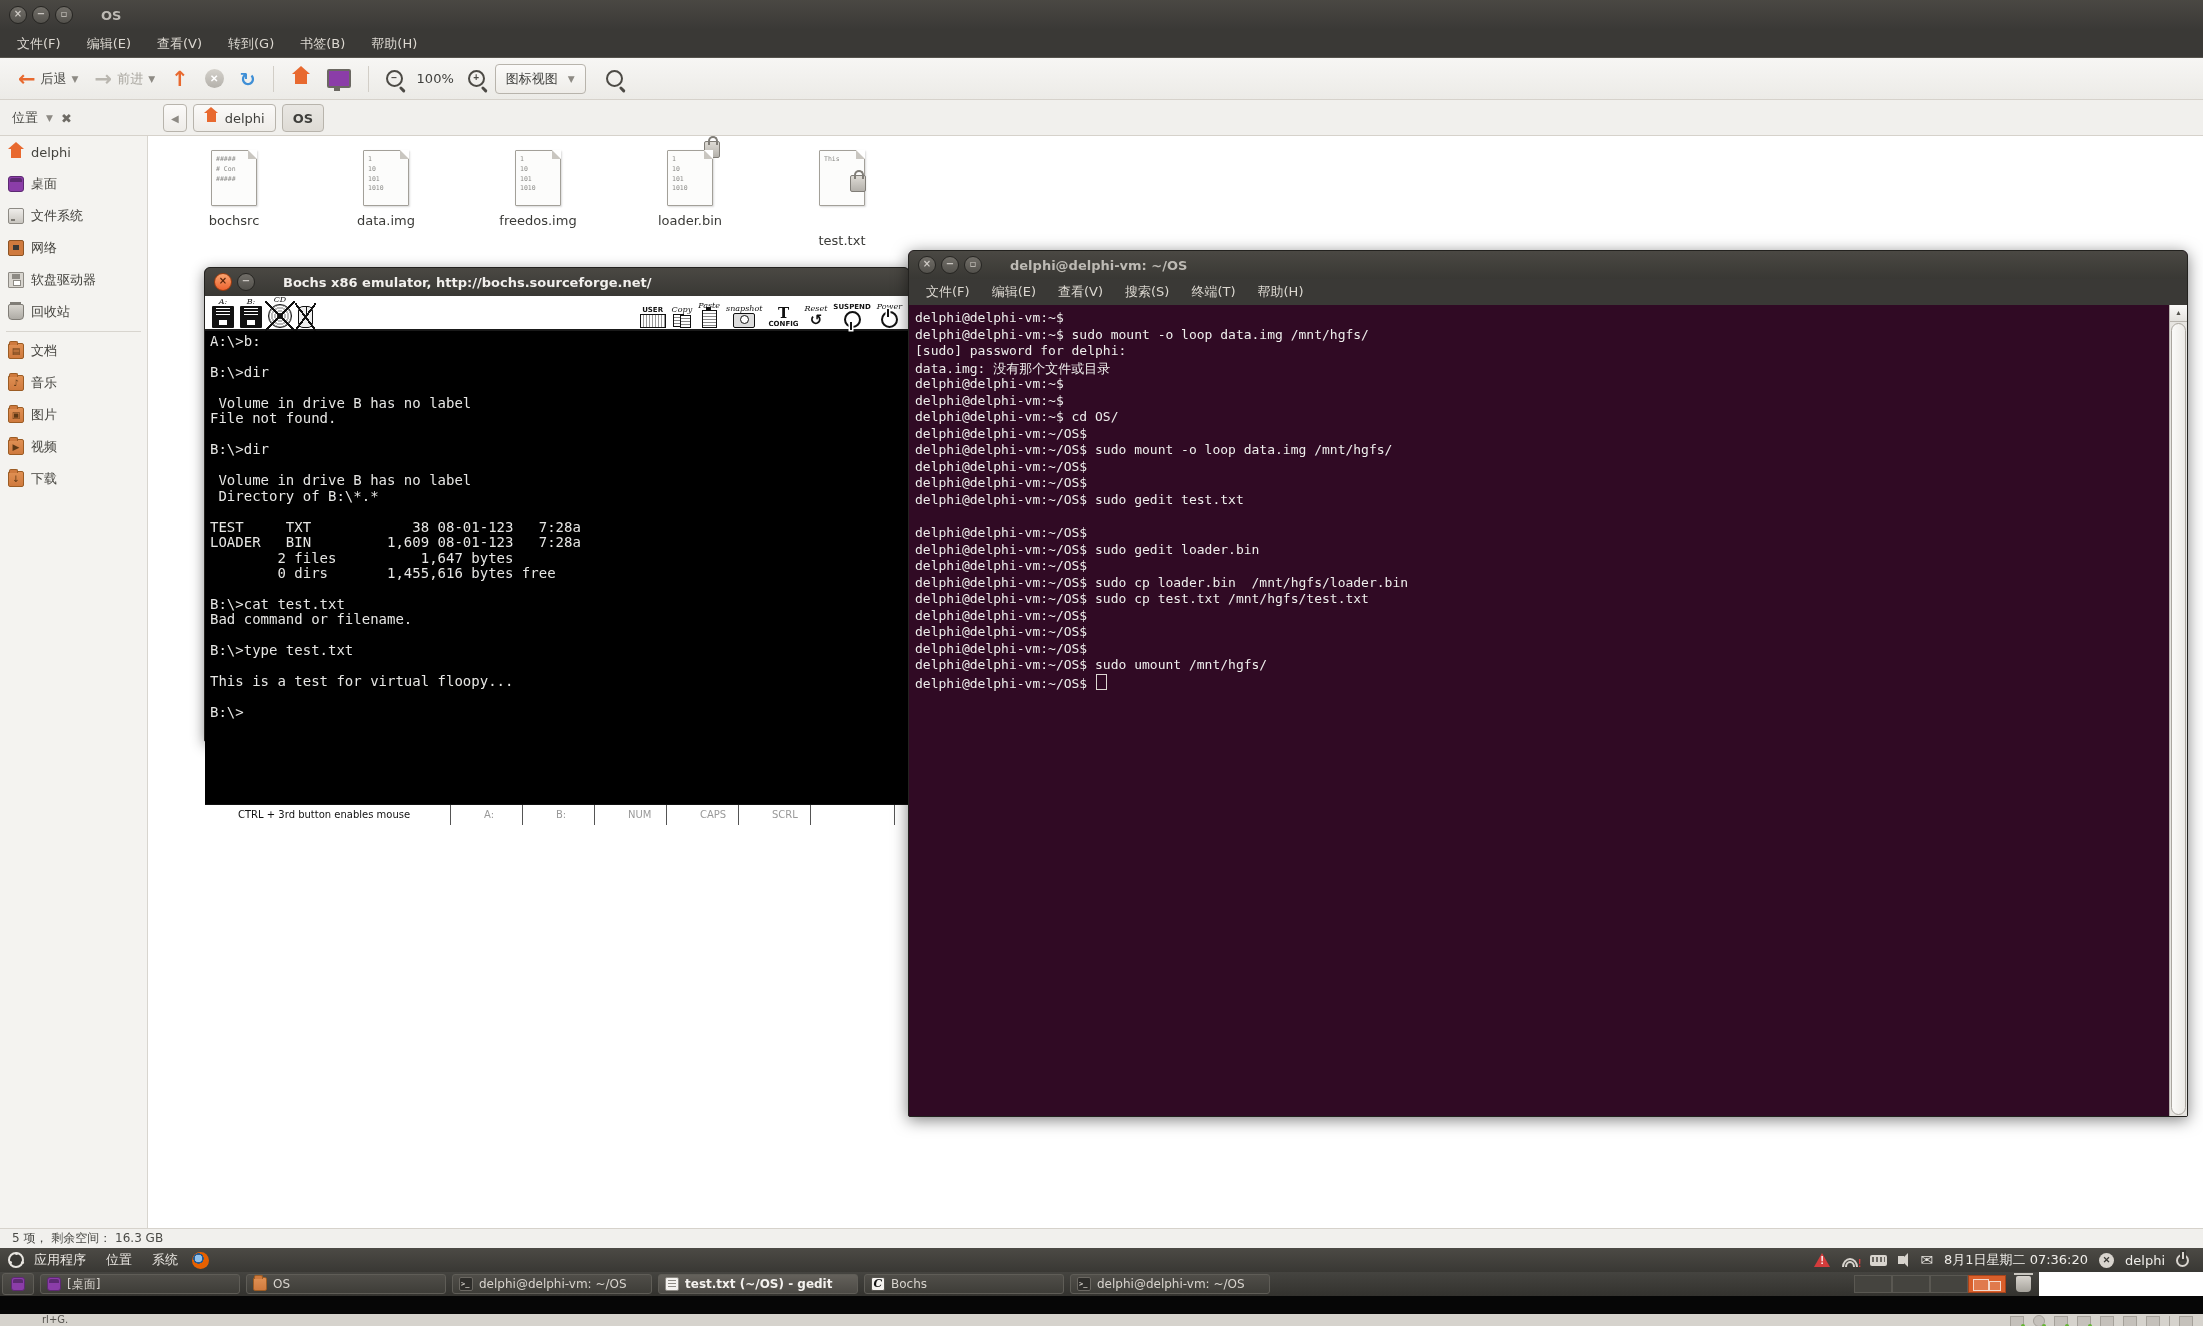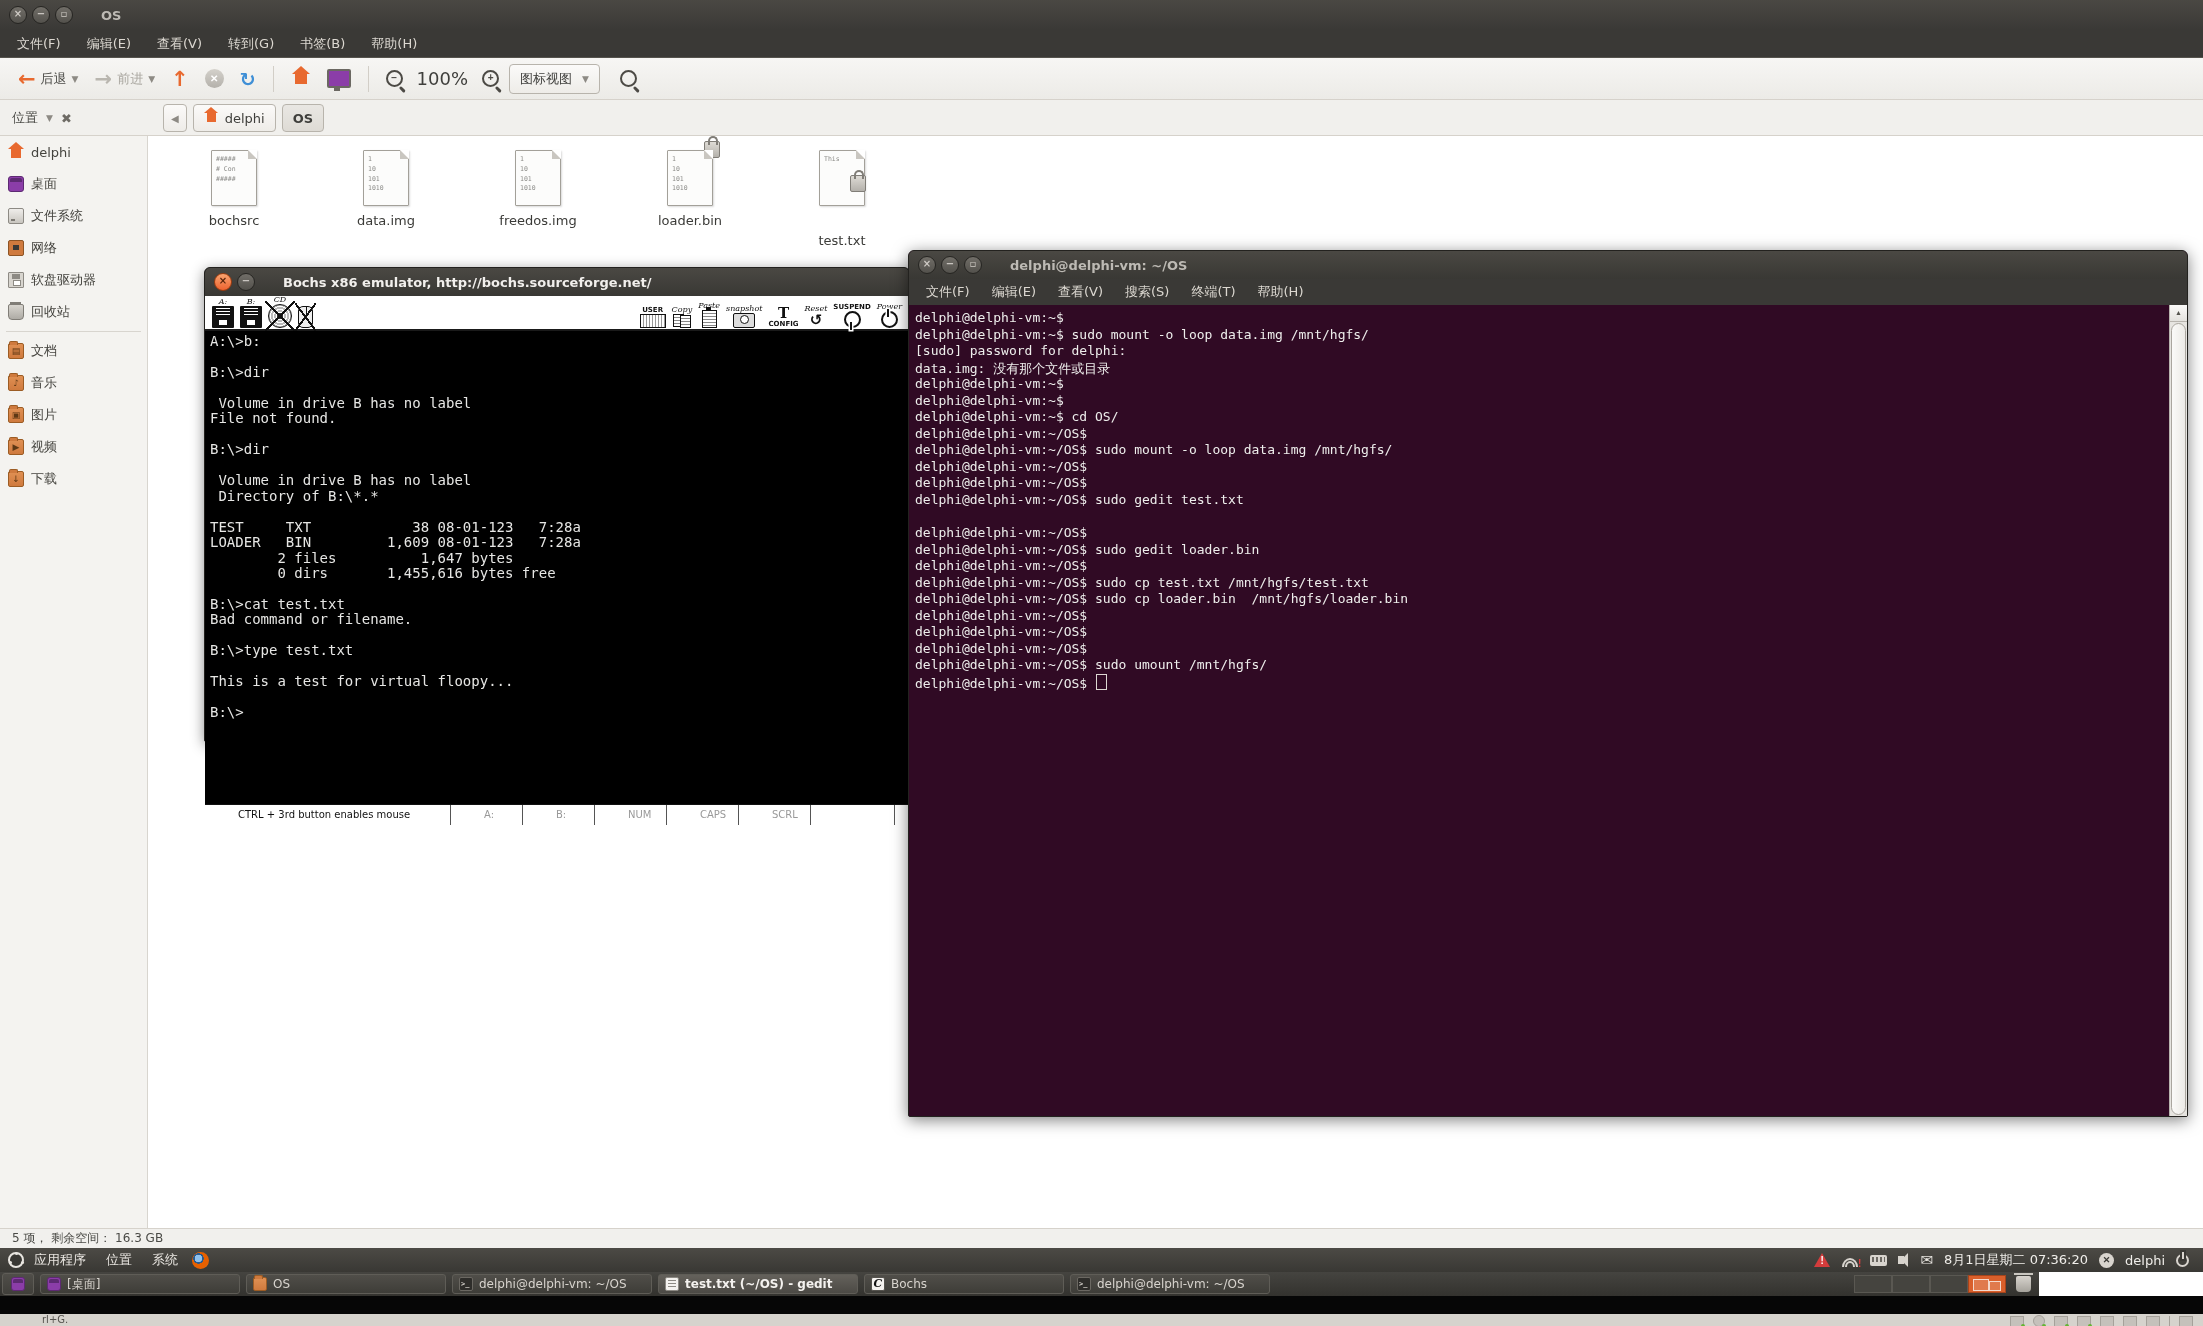--- a/index.html
+++ b/index.html
@@ -30,21 +30,21 @@
   .stop-ic{width:19px;height:19px;border-radius:50%;background:linear-gradient(#d4d1cb,#b4b1ab);color:#fff;font:bold 10px/19px sans-serif;text-align:center;}
   .refresh-ic{font-size:19px;font-weight:bold;color:#3f8fd6;line-height:20px;}
   .house{position:relative;width:20px;height:16px;margin-top:4px;}
   .house::before{content:"";position:absolute;left:1px;top:-7px;border-left:9px solid transparent;border-right:9px solid transparent;border-bottom:8px solid #e8692f;}
   .house::after{content:"";position:absolute;left:4px;top:1px;width:12px;height:10px;background:#e8692f;}
   .monitor{width:20px;height:15px;border:2px solid #6b6862;border-radius:2px;background:#8b3da8;position:relative;}
   .monitor::after{content:"";position:absolute;left:5px;bottom:-5px;width:6px;height:3px;background:#6b6862;}
   .mag{position:relative;width:13px;height:13px;border:2px solid #4c4a45;border-radius:50%;
     font:bold 10px/12px sans-serif;text-align:center;color:#4c4a45;}
   .mag::after{content:"";position:absolute;right:-5px;bottom:-5px;width:7px;height:2.5px;background:#4c4a45;transform:rotate(45deg);border-radius:2px;}
-  .zoom-label{font-size:18px;color:#3f3f3c;padding:0 4px;}
+  .zoom-label{font-size:13px;color:#3f3f3c;padding:0 4px;}
   .view-btn{display:flex;align-items:center;gap:10px;border:1px solid #b8b4ac;border-radius:4px;background:linear-gradient(#fbfaf9,#eeece8);
     padding:5px 10px;font-size:13px;color:#3f3f3c;}
 
   #fm-locbar{left:0;top:100px;width:2203px;height:36px;background:#f1f0ed;border-bottom:1px solid #d6d2cb;box-sizing:border-box;}
   .places-head{position:absolute;left:0;top:0;width:148px;height:36px;display:flex;align-items:center;padding-left:12px;box-sizing:border-box;gap:8px;}
   .places-label{font-size:13px;color:#4a4a46;}
   .xclose{color:#6e6b65;font-weight:bold;font-size:13px;}
   .crumbs{position:absolute;left:163px;top:4px;display:flex;gap:6px;align-items:center;}
   .crumb{display:flex;align-items:center;gap:6px;border:1px solid #b8b4ac;border-radius:4px;background:linear-gradient(#fbfaf9,#eeece8);
     padding:3px 10px;height:20px;font-size:13px;color:#3f3f3c;}
@@ -528,22 +528,22 @@
           <div class="t-line">delphi@delphi-vm:~$ cd OS/</div>
           <div class="t-line">delphi@delphi-vm:~/OS$</div>
           <div class="t-line">delphi@delphi-vm:~/OS$ sudo mount -o loop data.img /mnt/hgfs/</div>
           <div class="t-line">delphi@delphi-vm:~/OS$</div>
           <div class="t-line">delphi@delphi-vm:~/OS$</div>
           <div class="t-line">delphi@delphi-vm:~/OS$ sudo gedit test.txt</div>
           <div class="t-line"></div>
           <div class="t-line">delphi@delphi-vm:~/OS$</div>
           <div class="t-line">delphi@delphi-vm:~/OS$ sudo gedit loader.bin</div>
           <div class="t-line">delphi@delphi-vm:~/OS$</div>
+          <div class="t-line">delphi@delphi-vm:~/OS$ sudo cp loader.bin  /mnt/hgfs/loader.bin</div>
           <div class="t-line">delphi@delphi-vm:~/OS$ sudo cp test.txt /mnt/hgfs/test.txt</div>
-          <div class="t-line">delphi@delphi-vm:~/OS$ sudo cp loader.bin  /mnt/hgfs/loader.bin</div>
           <div class="t-line">delphi@delphi-vm:~/OS$</div>
           <div class="t-line">delphi@delphi-vm:~/OS$</div>
           <div class="t-line">delphi@delphi-vm:~/OS$</div>
           <div class="t-line">delphi@delphi-vm:~/OS$ sudo umount /mnt/hgfs/</div>
           <div class="t-line">delphi@delphi-vm:~/OS$ <span class="cursor"></span></div>
         </div>
       <div id="term-scroll">
         <div class="scroll-up">▲</div>
         <div class="scroll-thumb"></div>
       </div>

